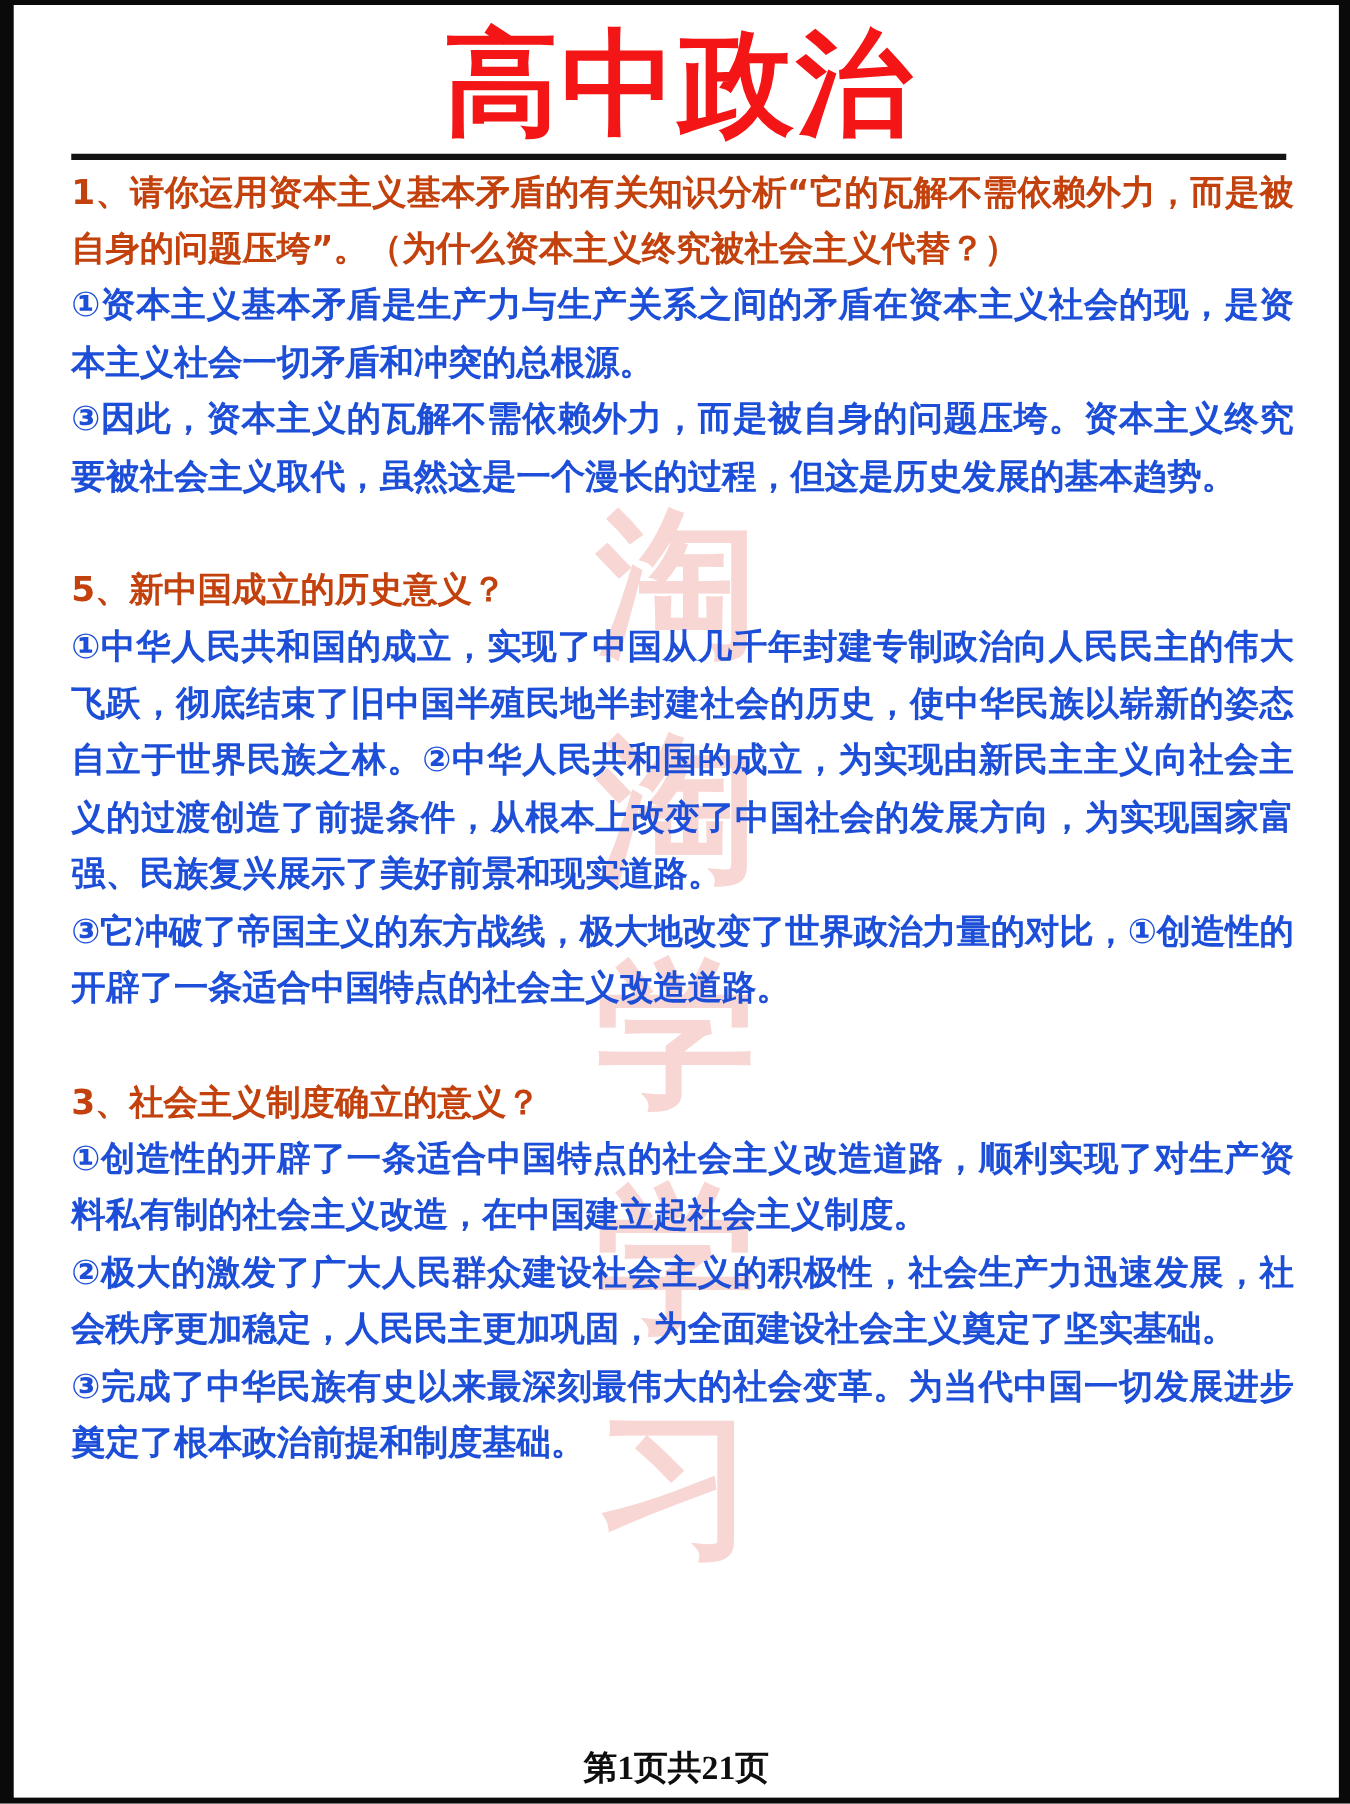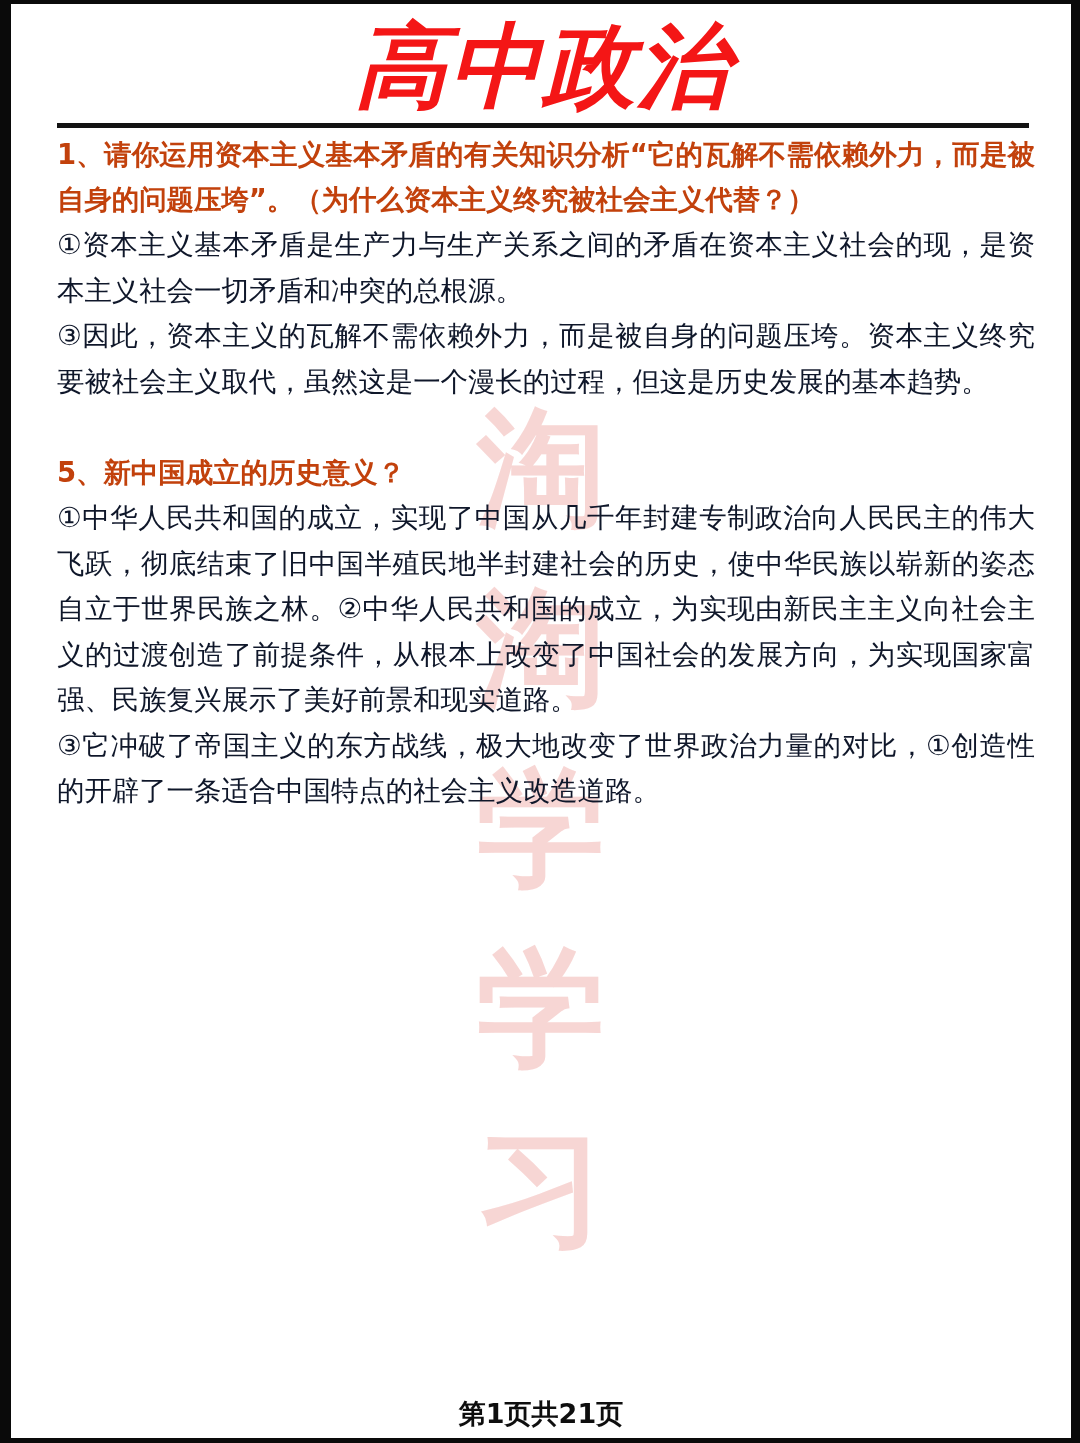--- a/index.html
+++ b/index.html
@@ -66,21 +66,20 @@
 
   .doc-title {
     text-align: center;
     color: #f41616;
     font-size: 92px;
     font-weight: 700;
     line-height: 1.07;
     letter-spacing: 2px;
     margin: 14px 0 4px 0;
     white-space: nowrap;
-    font-style: italic;
   }
 
   .doc-subtitle {
     text-align: center;
     color: #2626c6;
     font-size: 31px;
     font-weight: 700;
     line-height: 1.2;
     letter-spacing: -0.2px;
     white-space: nowrap;
@@ -102,23 +101,23 @@
     font-size: 27.5px;
     font-weight: 700;
     line-height: 45px;
     letter-spacing: -0.1px;
     text-align: justify;
     text-justify: inter-character;
     margin: 0;
   }
 
   .q-body {
-    color: #0f172a;
+    color: #1d4ed8;
     font-size: 27.5px;
-    font-weight: 400;
+    font-weight: 700;
     line-height: 45.5px;
     letter-spacing: -0.1px;
     text-align: justify;
     text-justify: inter-character;
     margin: 0;
   }
 
   .gap {
     height: 46px;
   }
@@ -127,20 +126,21 @@
     position: absolute;
     left: 0;
     right: 0;
     bottom: 6px;
     text-align: center;
     color: #0e0e0e;
     font-size: 27px;
     font-weight: 700;
     letter-spacing: 0px;
     z-index: 3;
+    font-family: Liberation Serif, serif;
   }
 </style>
 </head>
 <body>
 
 <div class="page">
   <div class="sheet">
 
     <div class="watermark-layer">
       <div class="wm-char" style="top:400px;">淘</div>
@@ -168,20 +168,26 @@
         <div class="gap"></div>
 
         <div class="section">
           <p class="q-heading">5、新中国成立的历史意义？</p>
           <p class="q-body">①中华人民共和国的成立，实现了中国从几千年封建专制政治向人民民主的伟大飞跃，彻底结束了旧中国半殖民地半封建社会的历史，使中华民族以崭新的姿态自立于世界民族之林。②中华人民共和国的成立，为实现由新民主主义向社会主义的过渡创造了前提条件，从根本上改变了中国社会的发展方向，为实现国家富强、民族复兴展示了美好前景和现实道路。</p>
           <p class="q-body">③它冲破了帝国主义的东方战线，极大地改变了世界政治力量的对比，①创造性的开辟了一条适合中国特点的社会主义改造道路。</p>
         </div>
 
         <div class="gap"></div>
 
+        <div class="section">
+          <p class="q-heading">3、社会主义制度确立的意义？</p>
+          <p class="q-body">①创造性的开辟了一条适合中国特点的社会主义改造道路，顺利实现了对生产资料私有制的社会主义改造，在中国建立起社会主义制度。</p>
+          <p class="q-body">②极大的激发了广大人民群众建设社会主义的积极性，社会生产力迅速发展，社会秩序更加稳定，人民民主更加巩固，为全面建设社会主义奠定了坚实基础。</p>
+          <p class="q-body">③完成了中华民族有史以来最深刻最伟大的社会变革。为当代中国一切发展进步奠定了根本政治前提和制度基础。</p>
+        </div>
 
       </div>
     </div>
 
     <div class="footer">第1页共21页</div>
 
   </div>
 </div>
 
 </body></html>

